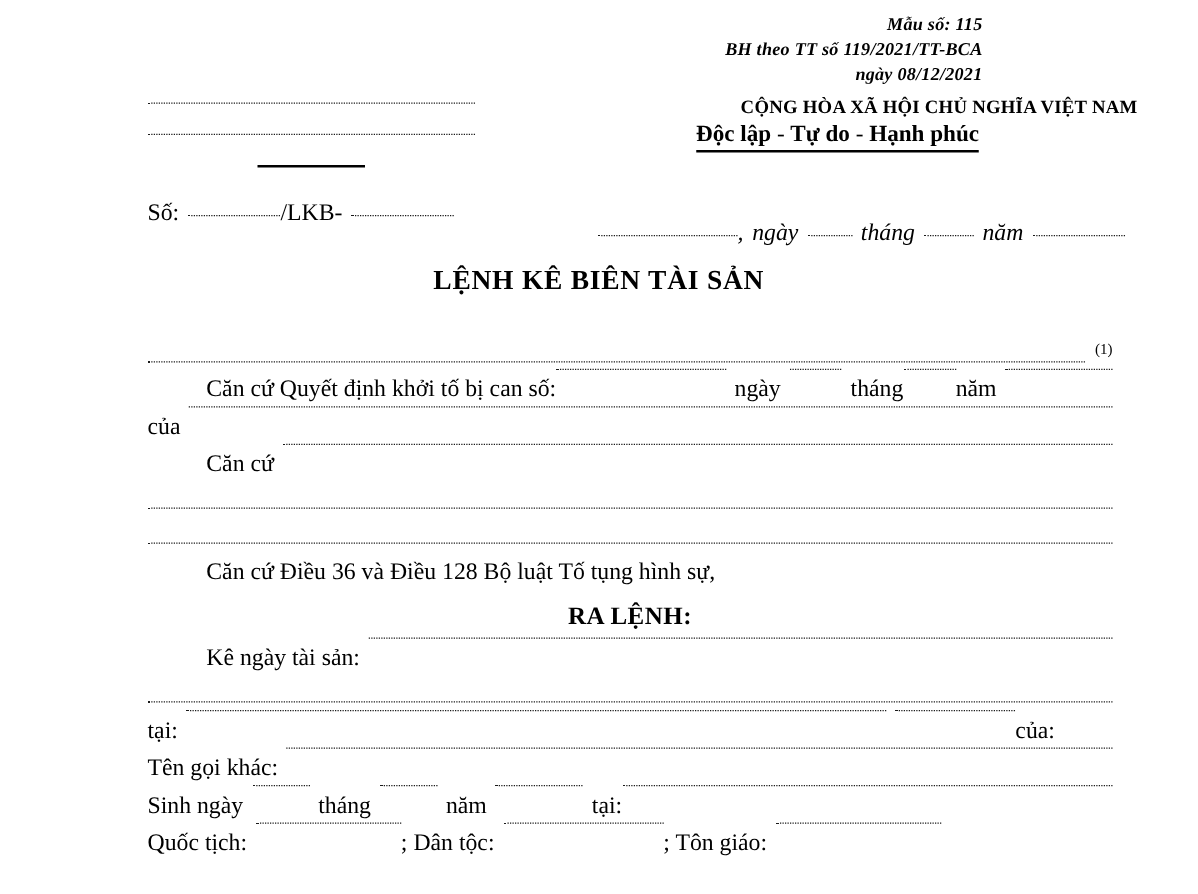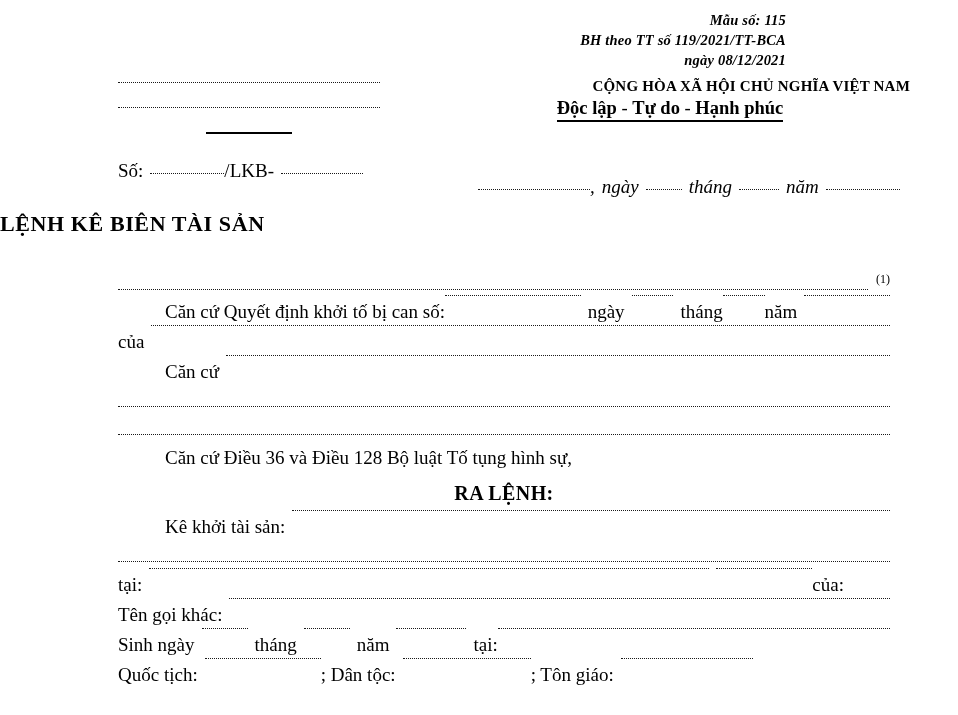--- a/index.html
+++ b/index.html
@@ -125,21 +125,21 @@
   .daterow .dd1 { width: 36px; }
   .daterow .dd2 { width: 40px; }
   .daterow .dd3 { width: 74px; }
 
   
   .title {
     position: absolute;
     left: 0;
     top: 211px;
     width: 958px;
-    text-align: left;
+    text-align: center;
     font-weight: bold;
     font-size: 22px;
     letter-spacing: 0.6px;
   }
 
   
   .body {
     position: absolute;
     left: 118px;
     top: 272px;
@@ -278,21 +278,21 @@
       <span class="dots"></span>
     </div>
 
     <div class="row indent lh">
       <span class="txt">Căn cứ Điều 36 và Điều 128 Bộ luật Tố tụng hình sự,</span>
     </div>
 
     <div class="center-bold">RA LỆNH:</div>
 
     <div class="row indent lh">
-      <span class="txt">Kê khởi tài sản:</span>
+      <span class="txt">Kê ngày tài sản:</span>
         <span class="gap"></span>
         <span class="dots grow"></span>
     </div>
 
     <div class="blankline">
       <span class="dots"></span>
     </div>
 
     <div class="row lh">
       <span class="txt">tại:</span>

